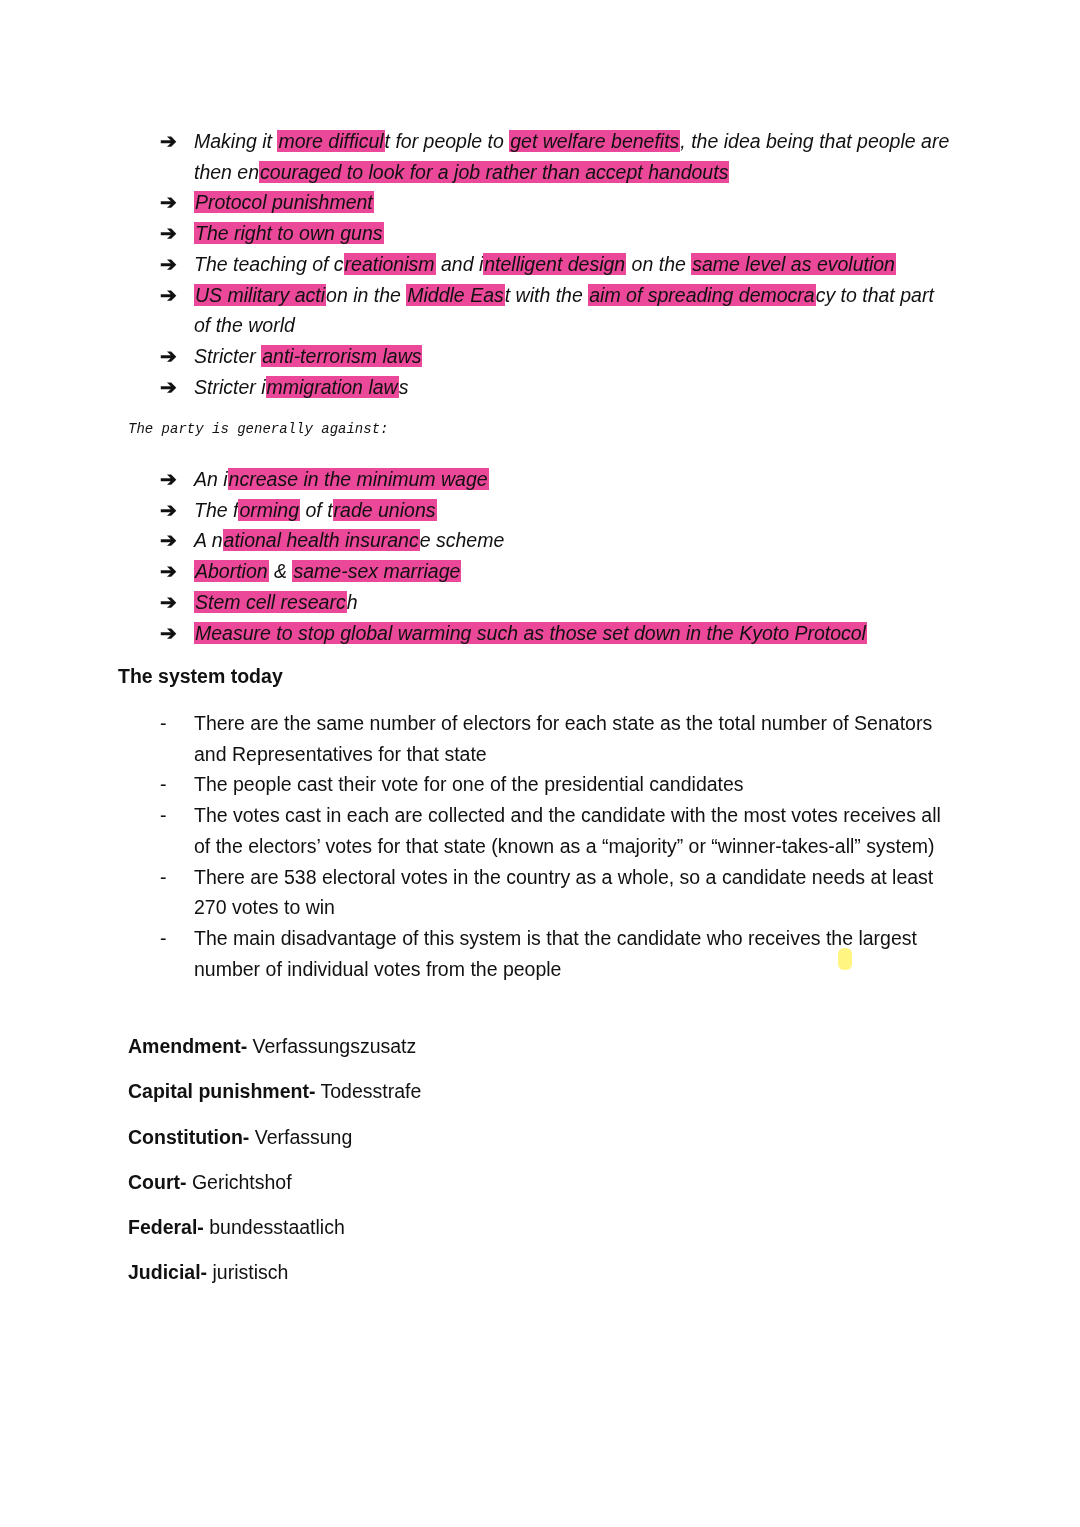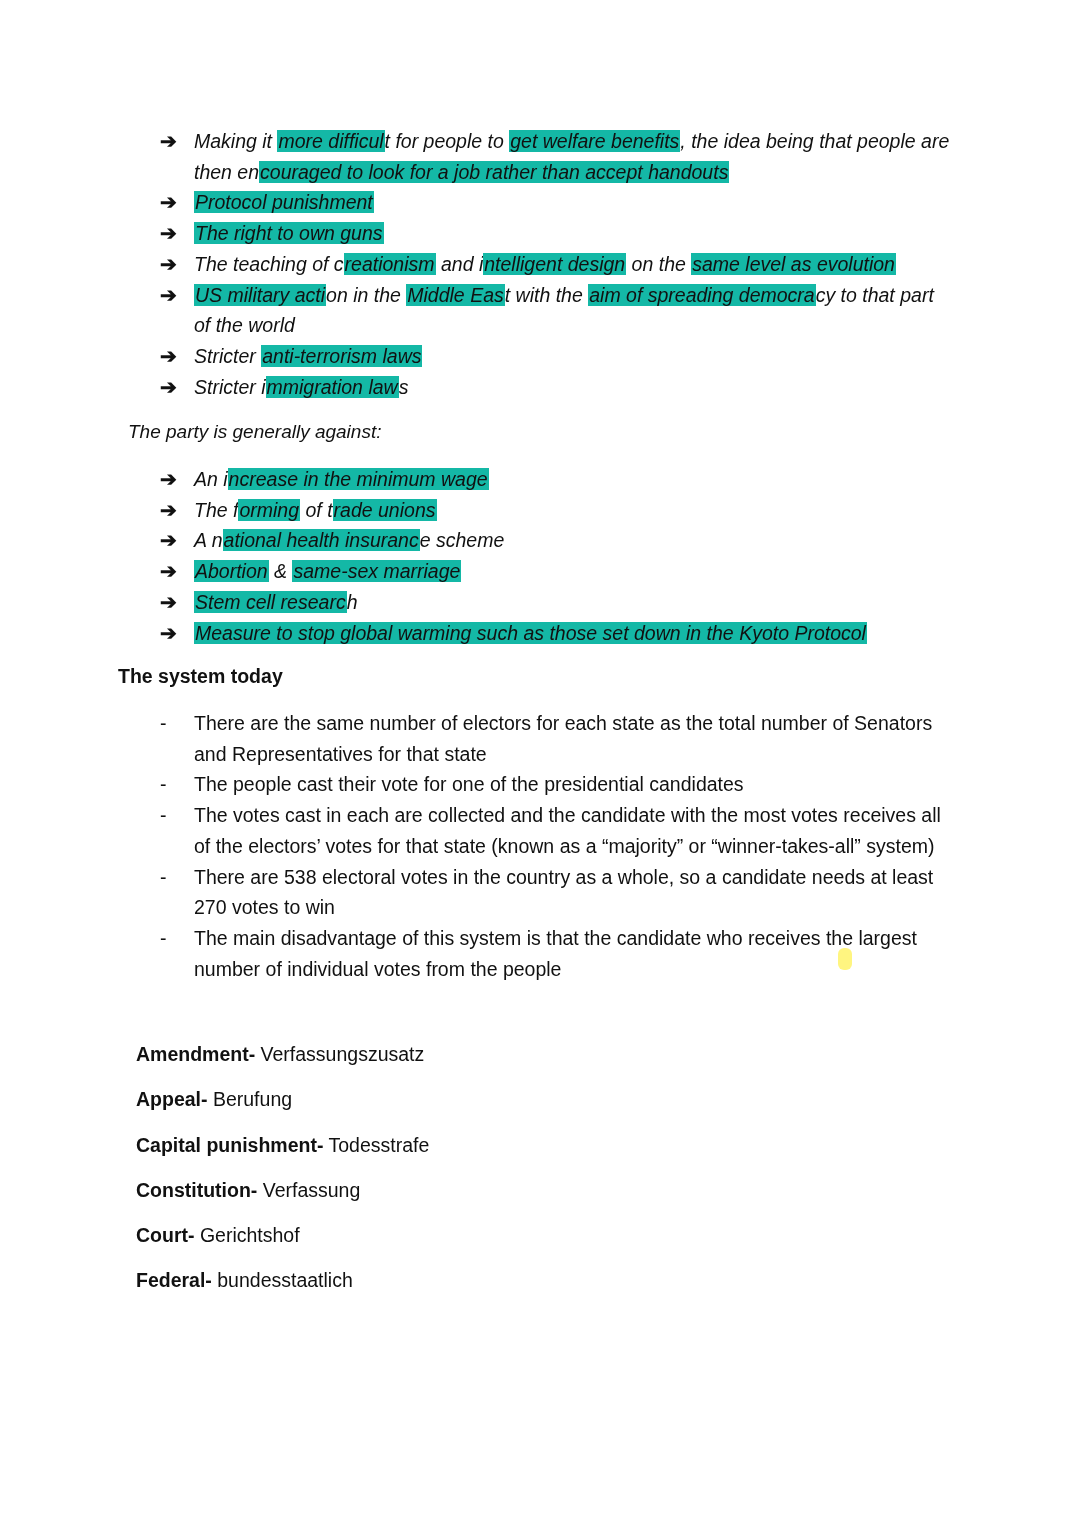--- a/index.html
+++ b/index.html
@@ -4,29 +4,29 @@
 <style>
   html, body { margin: 0; padding: 0; background: #ffffff; }
   body { width: 1080px; height: 1527px; position: relative; overflow: hidden;
          font-family: "Liberation Sans", sans-serif; color: #111111; }
   .page { position: absolute; left: 0; top: 0; width: 1080px; height: 1527px; }
   .arrow-list { position: absolute; left: 160px; margin: 0; padding: 0; list-style: none; }
   .arrow-item { position: relative; padding-left: 34px; font-size: 19.5px; line-height: 30.7px;
                 font-style: italic; width: 760px; }
   .arrow-icon { position: absolute; left: 0; top: 0; font-style: normal; font-weight: bold;
                 font-size: 20px; }
-  mark { background: #14b8a6; color: inherit; padding: 0 1px; }
-  .subhead { position: absolute; left: 128px; font-size: 19px; font-style: italic; }
+  mark { background: #ec4899; color: inherit; padding: 0 1px; }
+  .subhead { position: absolute; left: 128px; font-size: 14px; font-style: italic; font-family: Liberation Mono, monospace; }
   .heading { position: absolute; left: 118px; font-size: 19.5px; font-weight: bold; }
   .dash-list { position: absolute; left: 160px; margin: 0; padding: 0; list-style: none; width: 800px; }
   .dash-item { position: relative; padding-left: 34px; font-size: 19.5px; line-height: 30.7px; }
   .dash-icon { position: absolute; left: 0; top: 0; }
   .dot-highlight { position: absolute; left: 838px; top: 948px; width: 14px; height: 22px;
                    background: #fff36a; border-radius: 6px; opacity: 0.85; }
-  .glossary { position: absolute; left: 128px; top: 1032px; margin: 8px; padding: 0; list-style: none; }
+  .glossary { position: absolute; left: 128px; top: 1032px; margin: 0; padding: 0; list-style: none; }
   .gloss-item { font-size: 19.5px; height: 45.3px; line-height: 28px; }
   .gloss-term { font-weight: bold; }
 </style>
 </head>
 <body>
 
 <div class="page">
   <ul class="arrow-list" style="top:126px;" id="for-list">
       <li class="arrow-item"><span class="arrow-icon">➔</span><span>Making it </span><mark>more difficul</mark><span>t for people to </span><mark>get welfare benefits</mark><span>, the idea being that people are then en</span><mark>couraged to look for a job rather than accept handouts </mark></li>
       <li class="arrow-item"><span class="arrow-icon">➔</span><mark>Protocol punishment</mark></li>
@@ -49,19 +49,19 @@
   <ul class="dash-list" style="top:708px;" id="system-list">
       <li class="dash-item"><span class="dash-icon">-</span><span>There are the same number of electors for each state as the total number of Senators and Representatives for that state</span></li>
       <li class="dash-item"><span class="dash-icon">-</span><span>The people cast their vote for one of the presidential candidates</span></li>
       <li class="dash-item"><span class="dash-icon">-</span><span>The votes cast in each are collected and the candidate with the most votes receives all of the electors’ votes for that state (known as a “majority” or “winner-takes-all” system)</span></li>
       <li class="dash-item"><span class="dash-icon">-</span><span>There are 538 electoral votes in the country as a whole, so a candidate needs at least 270 votes to win</span></li>
       <li class="dash-item"><span class="dash-icon">-</span><span>The main disadvantage of this system is that the candidate who receives the largest number of individual votes from the people</span></li>
     </ul>
   <div class="dot-highlight"></div>
   <ul class="glossary" id="glossary-list">
       <li class="gloss-item"><span class="gloss-term">Amendment-</span><span> Verfassungszusatz</span></li>
-      <li class="gloss-item"><span class="gloss-term">Appeal-</span><span> Berufung</span></li>
       <li class="gloss-item"><span class="gloss-term">Capital punishment-</span><span> Todesstrafe</span></li>
       <li class="gloss-item"><span class="gloss-term">Constitution-</span><span> Verfassung</span></li>
       <li class="gloss-item"><span class="gloss-term">Court-</span><span> Gerichtshof</span></li>
       <li class="gloss-item"><span class="gloss-term">Federal-</span><span> bundesstaatlich</span></li>
+      <li class="gloss-item"><span class="gloss-term">Judicial-</span><span> juristisch</span></li>
     </ul>
 </div>
 
 </body></html>

